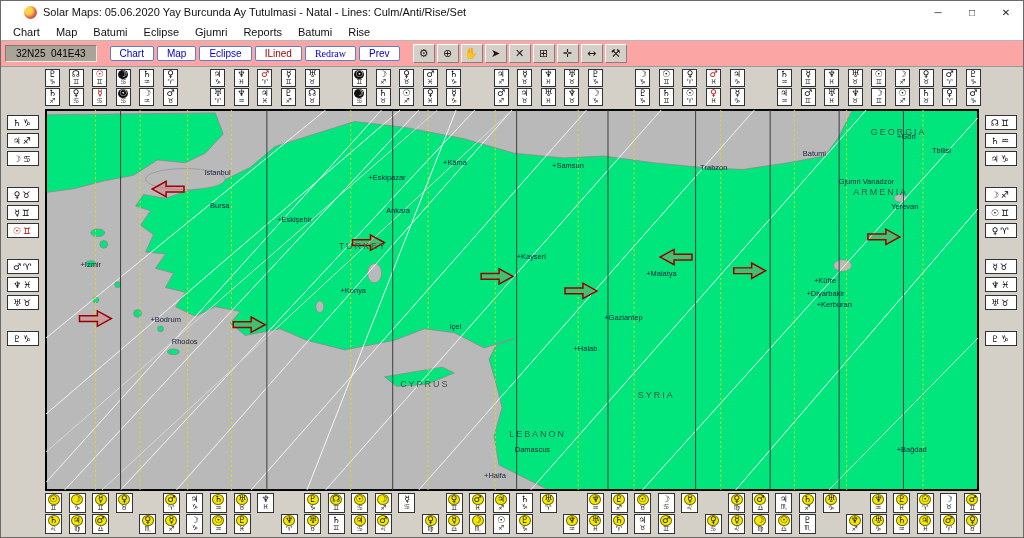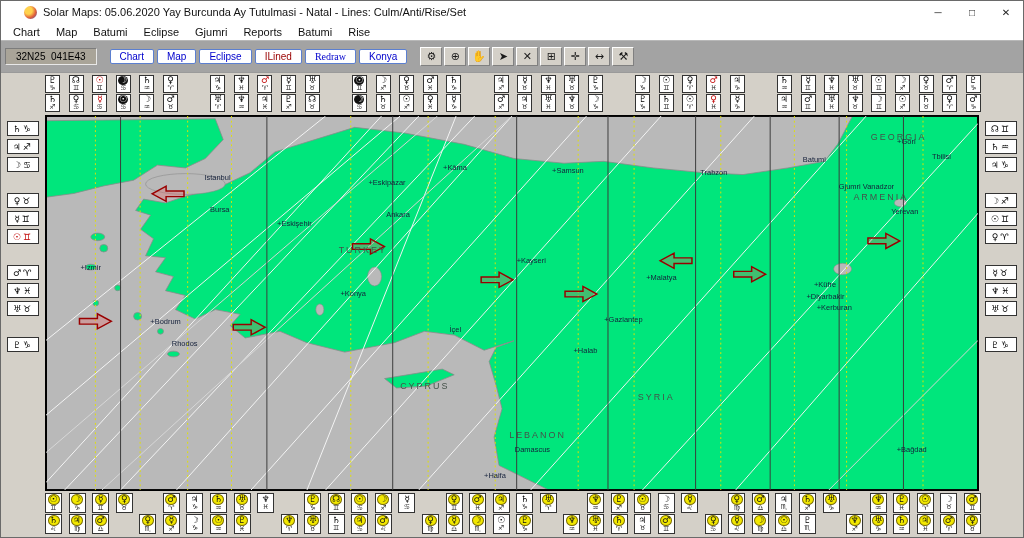--- a/index.html
+++ b/index.html
@@ -17,21 +17,21 @@
   .title-text { flex:1; white-space:nowrap; overflow:hidden; }
   .win-btn { width:34px; height:22px; display:flex; align-items:center; justify-content:center;
     font-size:10px; color:#222; }
 
   
   .menubar { height:18px; background:#ffffff; border-bottom:1px solid #b8b8b8;
     display:flex; align-items:center; font-size:11px; padding-left:4px; flex:0 0 auto; }
   .menu-item { padding:1px 8px; color:#111; }
 
   
-  .toolbar { height:32px; background:#a3a3a3; display:flex; align-items:center;
+  .toolbar { height:26px; background:#fca5a5; display:flex; align-items:center;
     gap:3px; padding:2px 4px; border-bottom:1px solid #9a9a9a; flex:0 0 auto; }
   .coords { background:#a9a498; border:1px solid #7c7c7c; border-right-color:#e8e8e8;
     border-bottom-color:#e8e8e8; font-size:10px; padding:2px 10px; color:#000;
     margin-right:10px; white-space:pre; }
   .tb-btns { display:flex; gap:3px; }
   .tb-btn { background:#ffffff; border:1px solid #5b7fd0; font-size:10px;
     padding:1px 9px; border-radius:2px; font-family:"Liberation Sans",sans-serif; }
   .tb-tools { display:flex; gap:2px; margin-left:10px; }
   .tool-ic { width:22px; height:19px; background:#d4d0c8; border:1px solid #fff;
     border-right-color:#808080; border-bottom-color:#808080; display:flex;
@@ -92,21 +92,21 @@
     </div>
 
   <div class="toolbar">
     <span class="coords">32N25  041E43</span>
     <span class="tb-btns">
         <button class="tb-btn" style="color: rgb(0, 0, 204);">Chart</button>
         <button class="tb-btn" style="color: rgb(0, 0, 204);">Map</button>
         <button class="tb-btn" style="color: rgb(0, 0, 204);">Eclipse</button>
         <button class="tb-btn" style="color: rgb(153, 0, 0);">ILined</button>
         <button class="tb-btn" style="color: rgb(0, 0, 204); font-family: Liberation Serif, serif;">Redraw</button>
-        <button class="tb-btn" style="color: rgb(0, 0, 204);">Konya</button>
+        <button class="tb-btn" style="color: rgb(0, 0, 204);">Prev</button>
       </span>
     <span class="tb-tools">
         <div class="tool-ic">⚙</div>
         <div class="tool-ic">⊕</div>
         <div class="tool-ic">✋</div>
         <div class="tool-ic">➤</div>
         <div class="tool-ic">✕</div>
         <div class="tool-ic">⊞</div>
         <div class="tool-ic">✛</div>
         <div class="tool-ic">↔</div>

